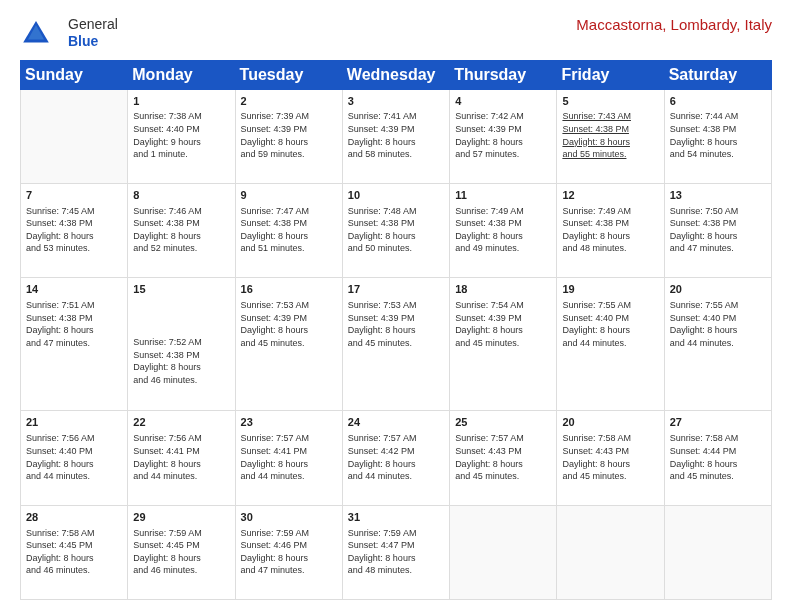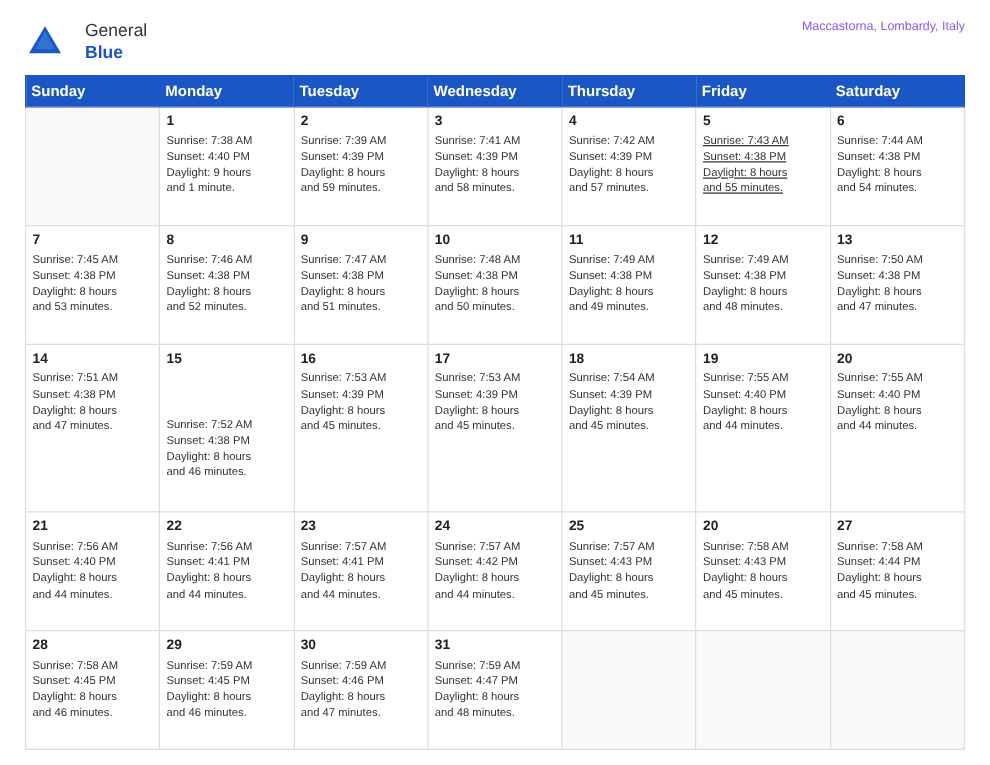--- a/index.html
+++ b/index.html
@@ -42,35 +42,35 @@
     .title-block {
       text-align: right;
     }
     .month-title {
       font-size: 32px;
       font-weight: normal;
       color: #222;
       line-height: 1.1;
     }
     .location {
-      font-size: 10px;
-      color: #8b5cf6;
+      font-size: 15px;
+      color: #b91c1c;
     }
     .calendar {
       flex: 1;
       border-collapse: collapse;
       width: 100%;
       table-layout: fixed;
     }
     .calendar thead tr {
       background: #1a56c4;
     }
     .calendar thead th {
       color: #fff;
-      font-size: 12px;
+      font-size: 16px;
       font-weight: bold;
       padding: 5px 4px;
       text-align: left;
       border: 1px solid #1a56c4;
     }
     .calendar tbody tr {
       border-bottom: 1px solid #ccc;
     }
     .calendar tbody td {
       vertical-align: top;

